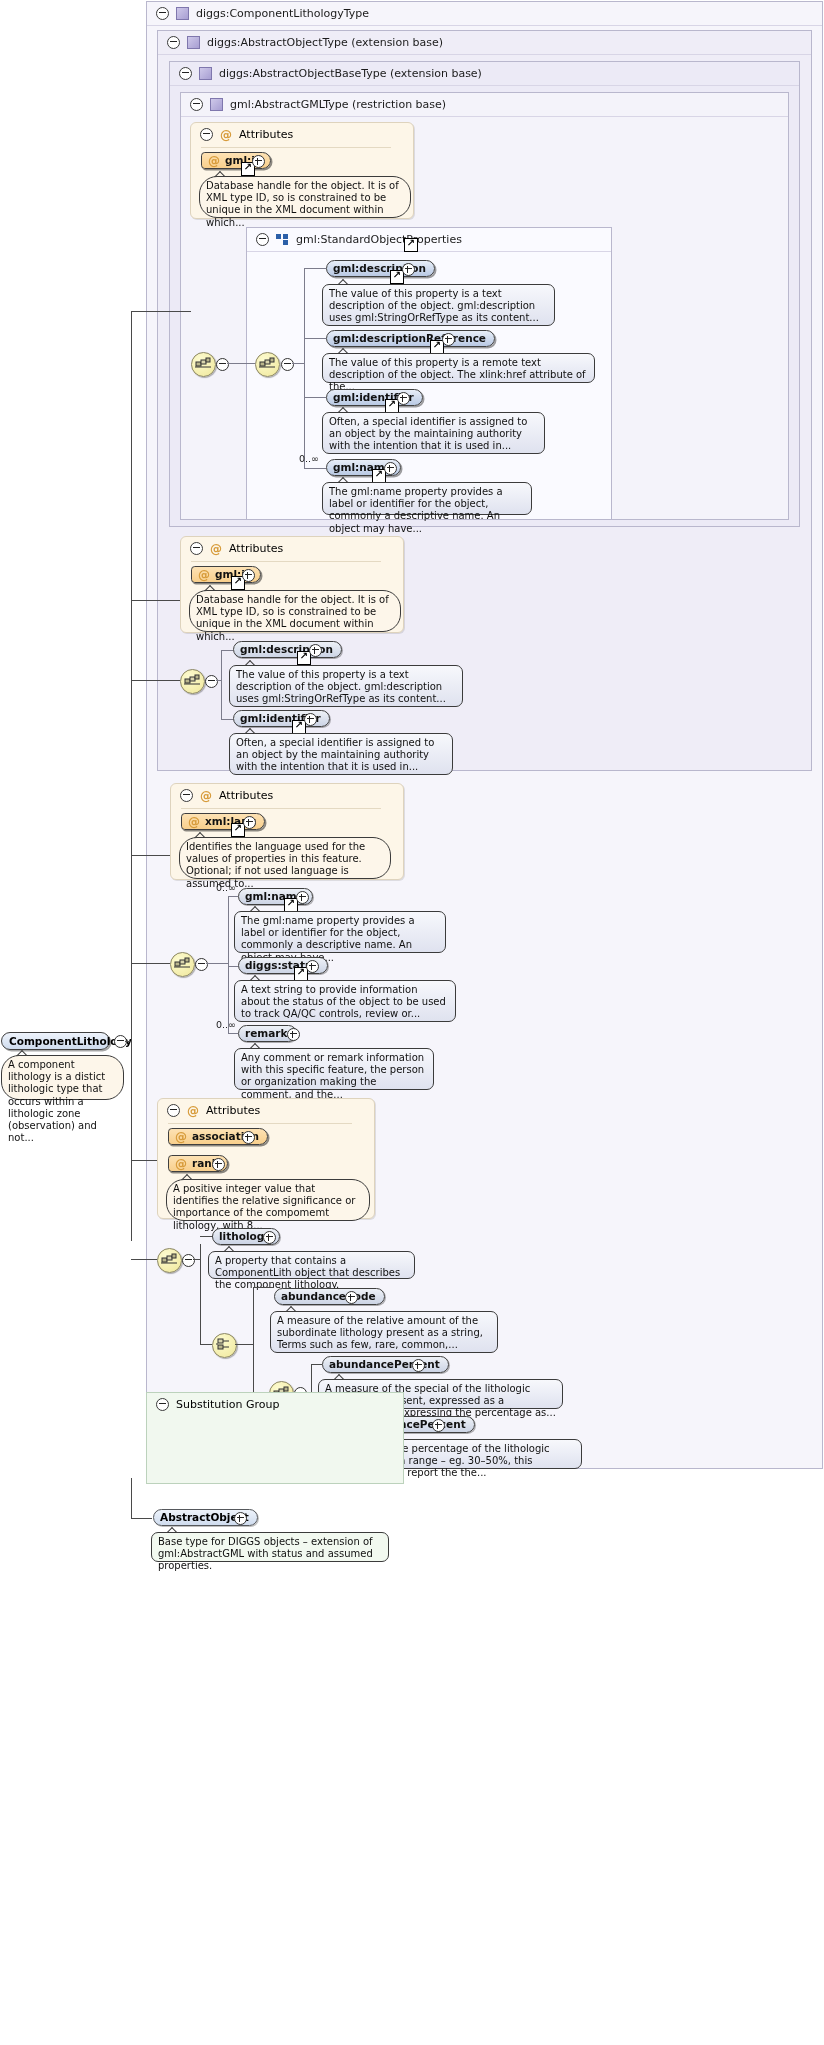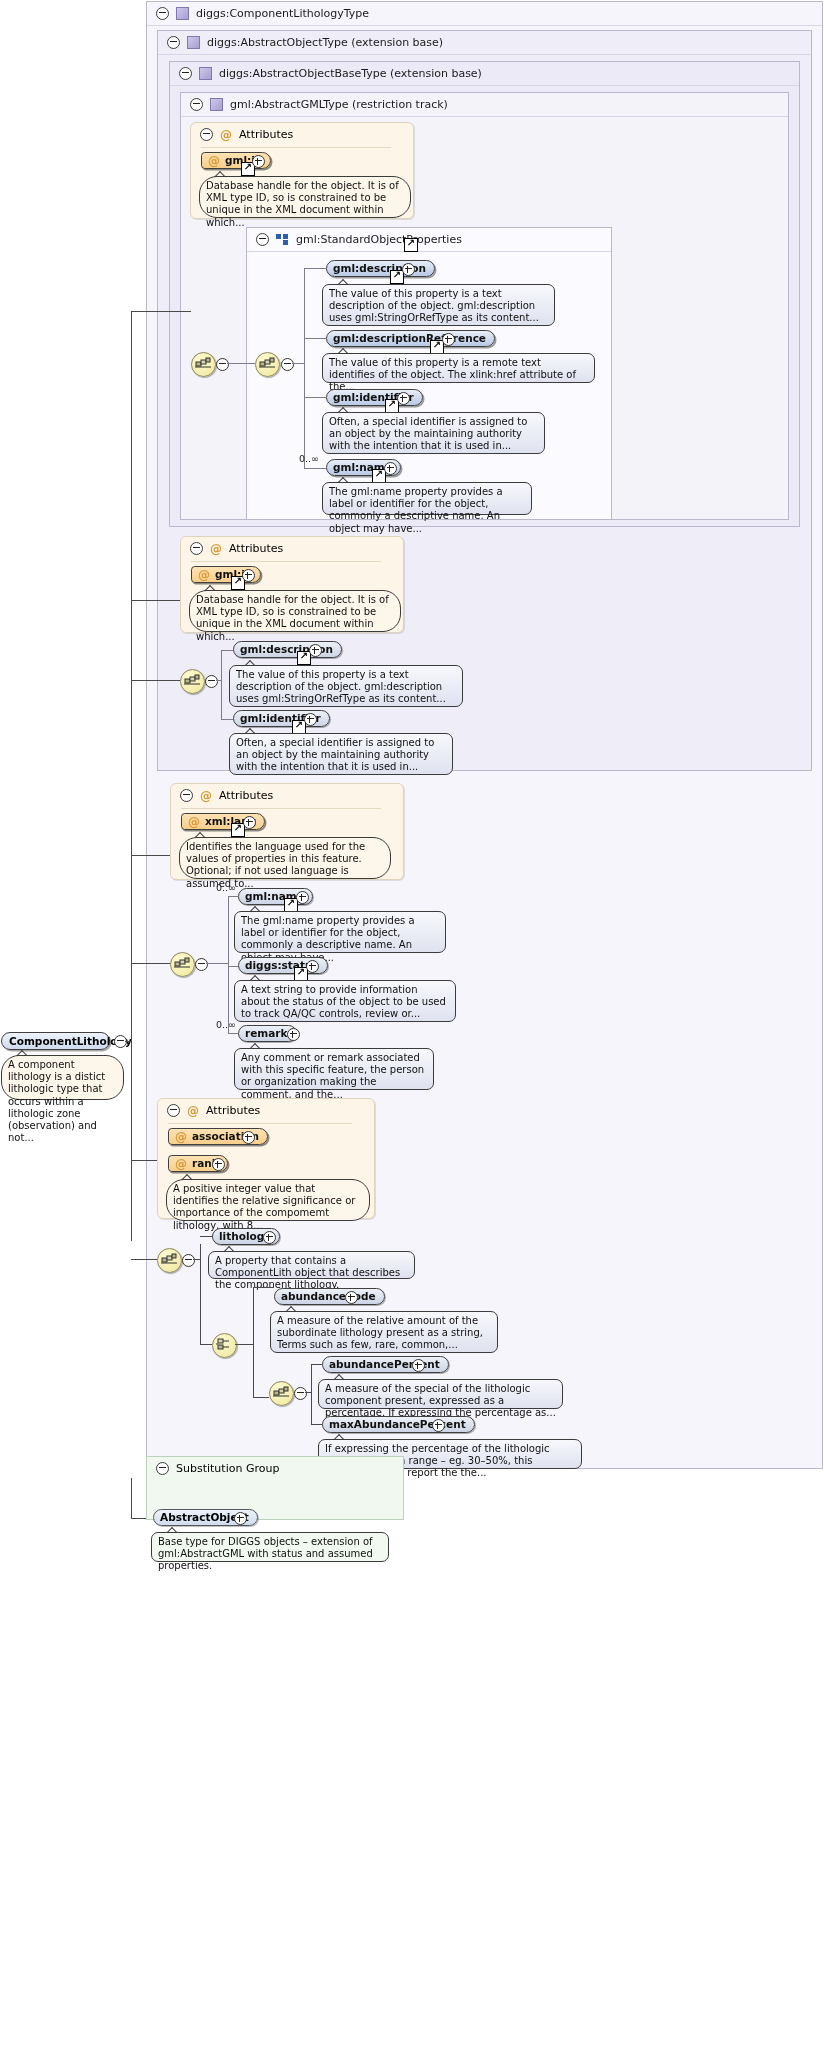--- a/index.html
+++ b/index.html
@@ -200,21 +200,21 @@
       <span class="toggle"></span>
       <span class="sq"></span>
       <span>diggs:AbstractObjectBaseType (extension base)</span>
     </div>
   </div>
 
   <div class="typebox lvl3 abs" style="left:180px;top:92px;width:609px;height:428px;">
     <div class="typehdr">
       <span class="toggle"></span>
       <span class="sq"></span>
-      <span>gml:AbstractGMLType (restriction track)</span>
+      <span>gml:AbstractGMLType (restriction base)</span>
     </div>
   </div>
 
   <div class="attrbox" style="left:190px;top:122px;width:224px;height:97px;">
     <div class="attrhdr">
       <span class="toggle"></span>
       <span class="at">@</span>
       <span>Attributes</span>
     </div>
     <div class="attrrule"></div>
@@ -281,21 +281,21 @@
     <span>The value of this property is a text description of the object. gml:description uses gml:StringOrRefType as its content...</span>
   </div>
 
   <div class="pill elem" style="left:326px;top:330px;">
     <span>gml:descriptionReference</span>
   </div>
   <div class="jump" style="left:430px;top:340px;"><span>↗</span></div>
   <div class="pluscircle" style="left:442px;top:333px;"></div>
   <div class="doc blue" style="left:322px;top:353px;width:273px;height:30px;">
     <div class="tail"></div>
-    <span>The value of this property is a remote text identifies of the object. The xlink:href attribute of the...</span>
+    <span>The value of this property is a remote text description of the object. The xlink:href attribute of the...</span>
   </div>
 
   <div class="pill elem" style="left:326px;top:389px;">
     <span>gml:identifier</span>
   </div>
   <div class="jump" style="left:385px;top:399px;"><span>↗</span></div>
   <div class="pluscircle" style="left:397px;top:392px;"></div>
   <div class="doc blue" style="left:322px;top:412px;width:223px;height:42px;">
     <div class="tail"></div>
     <span>Often, a special identifier is assigned to an object by the maintaining authority with the intention that it is used in...</span>
@@ -426,21 +426,21 @@
 
   <div class="cardinality" style="left:216px;top:1019px;">
     <span>0..∞</span>
   </div>
   <div class="pill elem plain" style="left:238px;top:1025px;">
     <span>remark</span>
   </div>
   <div class="pluscircle" style="left:287px;top:1028px;"></div>
   <div class="doc blue" style="left:234px;top:1048px;width:200px;height:42px;">
     <div class="tail"></div>
-    <span>Any comment or remark associated with this specific feature, the person or organization making the comment, and the...</span>
+    <span>Any comment or remark information with this specific feature, the person or organization making the comment, and the...</span>
   </div>
 
   <div class="attrbox" style="left:157px;top:1098px;width:218px;height:121px;">
     <div class="attrhdr">
       <span class="toggle"></span>
       <span class="at">@</span>
       <span>Attributes</span>
     </div>
     <div class="attrrule"></div>
   </div>
@@ -550,21 +550,21 @@
   <div class="ln h dark" style="left:131px;top:311px;width:60px;"></div>
   <div class="ln h dark" style="left:131px;top:600px;width:49px;"></div>
   <div class="ln h dark" style="left:131px;top:680px;width:49px;"></div>
   <div class="ln h dark" style="left:131px;top:855px;width:39px;"></div>
   <div class="ln h dark" style="left:131px;top:963px;width:39px;"></div>
   <div class="ln h dark" style="left:131px;top:1160px;width:26px;"></div>
   <div class="ln h dark" style="left:131px;top:1259px;width:26px;"></div>
   <div class="ln v dark" style="left:131px;top:1478px;height:40px;"></div>
   <div class="ln h dark" style="left:131px;top:1518px;width:21px;"></div>
 
-  <div class="substbox" style="left:146px;top:1456px;width:258px;height:64px;">
+  <div class="substbox" style="left:146px;top:1392px;width:258px;height:92px;">
     <div class="substhdr">
       <span class="toggle"></span>
       <span>Substitution Group</span>
     </div>
   </div>
   <div class="pill subst" style="left:153px;top:1509px;">
     <span>AbstractObject</span>
   </div>
   <div class="pluscircle" style="left:234px;top:1512px;"></div>
   <div class="doc green" style="left:151px;top:1532px;width:238px;height:30px;">

